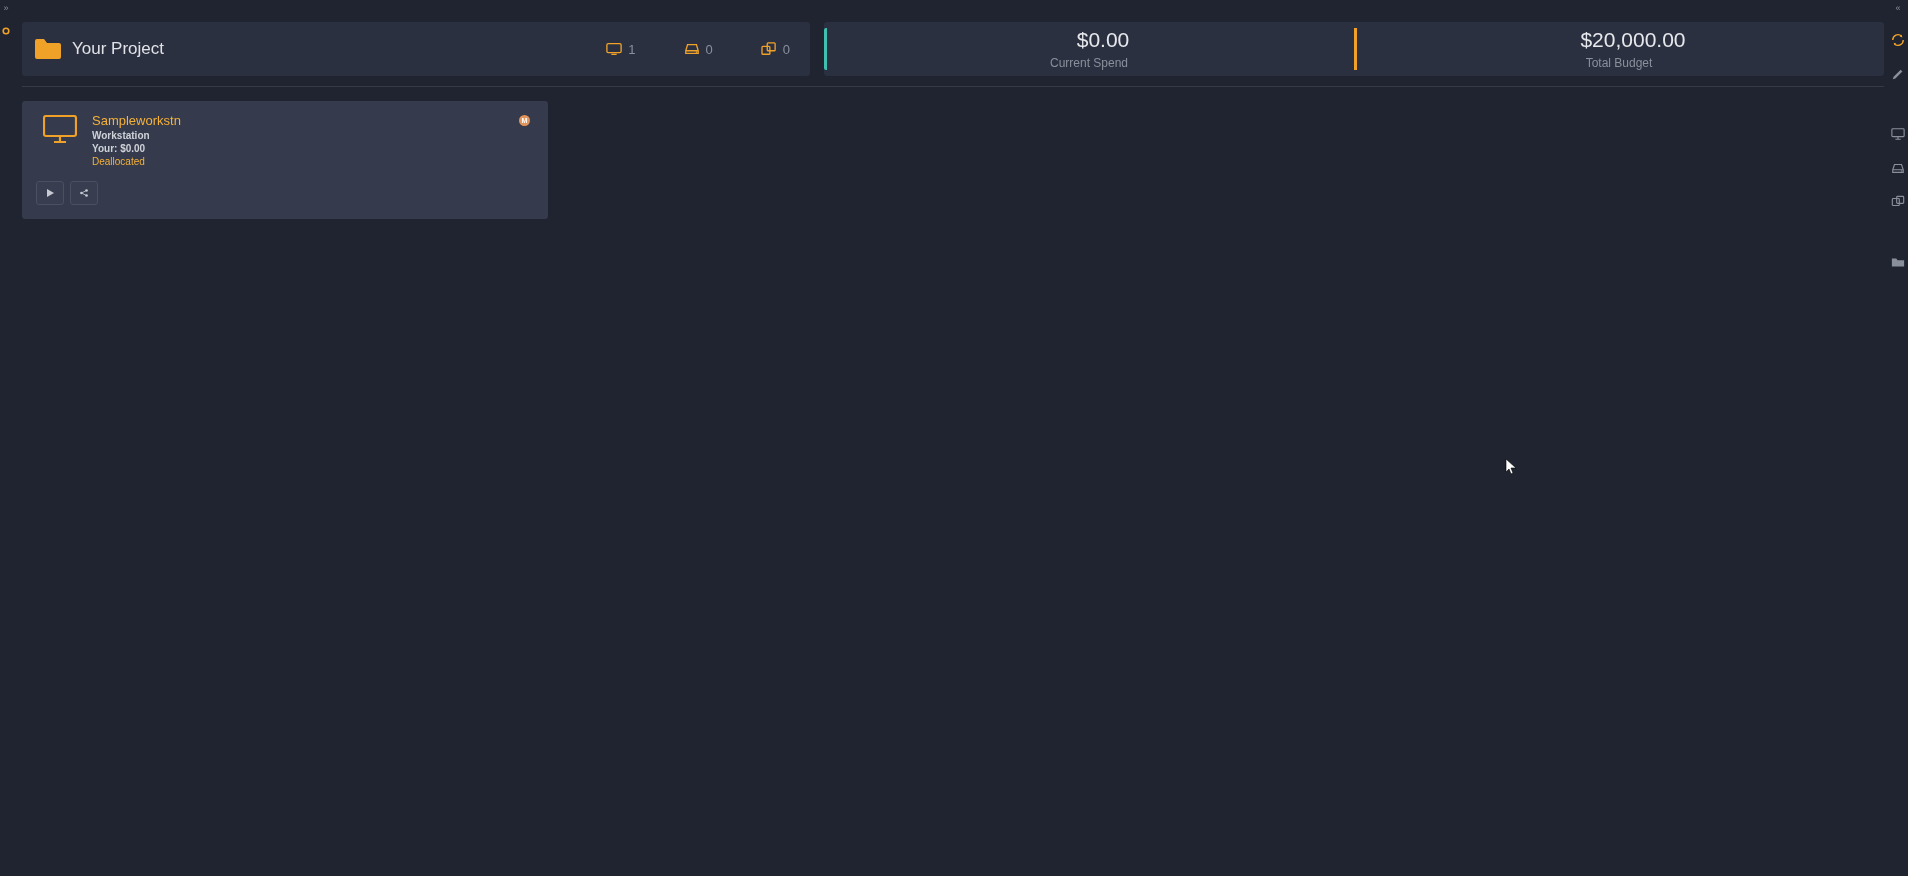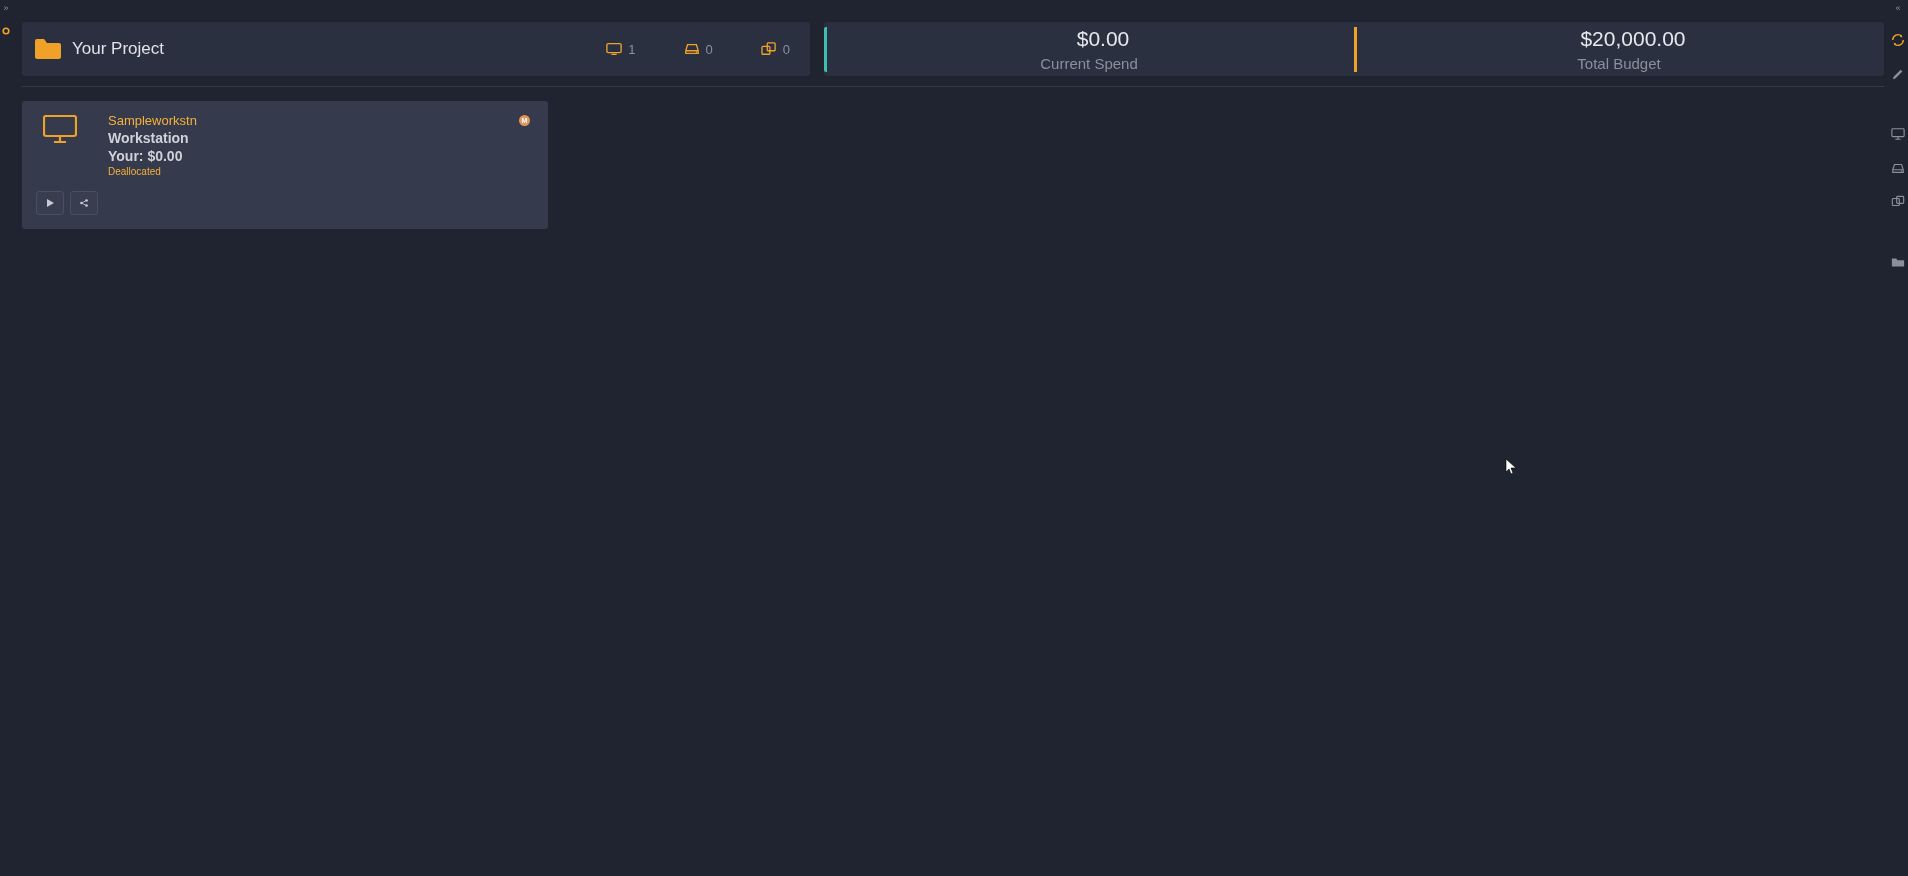--- a/index.html
+++ b/index.html
@@ -69,40 +69,40 @@
   .project-stats{display:flex;align-items:center;gap:48px;}
   .stat{display:flex;align-items:center;gap:6px;}
   .stat svg{width:16px;height:14px;color:var(--accent);}
   .stat .num{color:var(--muted);font-size:13px;}
 
   .panel-budget{
     flex:1;position:relative;display:flex;
   }
   .bud-half{flex:1;display:flex;flex-direction:column;align-items:center;justify-content:center;gap:4px;position:relative;}
   .bud-amount{font-size:21px;color:#e6e8ec;font-weight:300;margin-left:28px;}
-  .bud-label{font-size:15px;color:var(--muted);}
+  .bud-label{font-size:12px;color:var(--muted);}
   .bar-teal{position:absolute;left:0;top:0;bottom:0;width:3px;background:var(--teal);border-radius:2px 0 0 2px;}
   .bar-orange{position:absolute;left:0;top:0;bottom:0;width:3px;background:var(--accent);}
   .bud-sep{position:relative;}
 
   .divider{height:1px;background:#353a48;width:100%;}
 
   
   .content{padding-top:4px;}
   .resource-card{
     width:498px;background:var(--panel-card);border-radius:3px;
     padding:12px 14px 14px 14px;
     display:flex;flex-direction:column;gap:14px;
   }
-  .rc-top{display:flex;gap:24px;position:relative;}
+  .rc-top{display:flex;gap:8px;position:relative;}
   .rc-icon-wrap{width:48px;display:flex;justify-content:center;padding-top:2px;}
   .rc-icon{width:34px;height:28px;color:var(--accent);}
   .rc-info{display:flex;flex-direction:column;gap:2px;}
   .rc-name{color:var(--accent-light);font-size:13px;}
-  .rc-sub{color:#cfd2d8;font-size:14px;font-weight:600;}
+  .rc-sub{color:#cfd2d8;font-size:10px;font-weight:600;}
   .rc-status{color:var(--accent-light);font-size:10px;}
   .rc-badge{
     position:absolute;right:4px;top:2px;
     width:11px;height:11px;border-radius:50%;
     background:#e1955a;color:#fff;font-size:7px;
     display:flex;align-items:center;justify-content:center;
     font-weight:700;
   }
   .rc-actions{display:flex;gap:6px;}
   .rc-btn{

